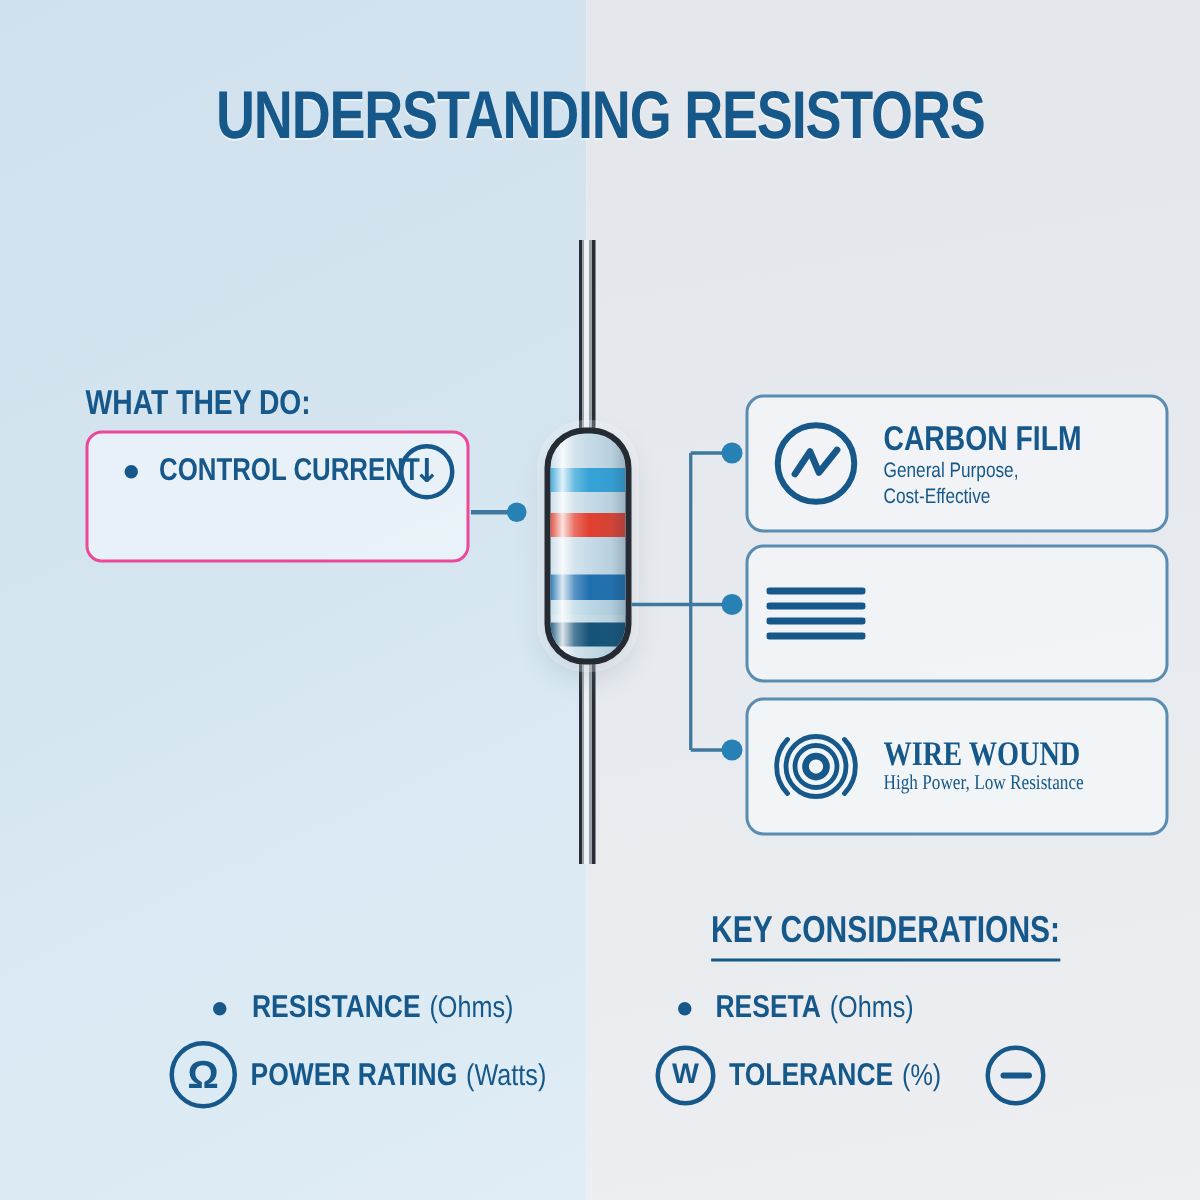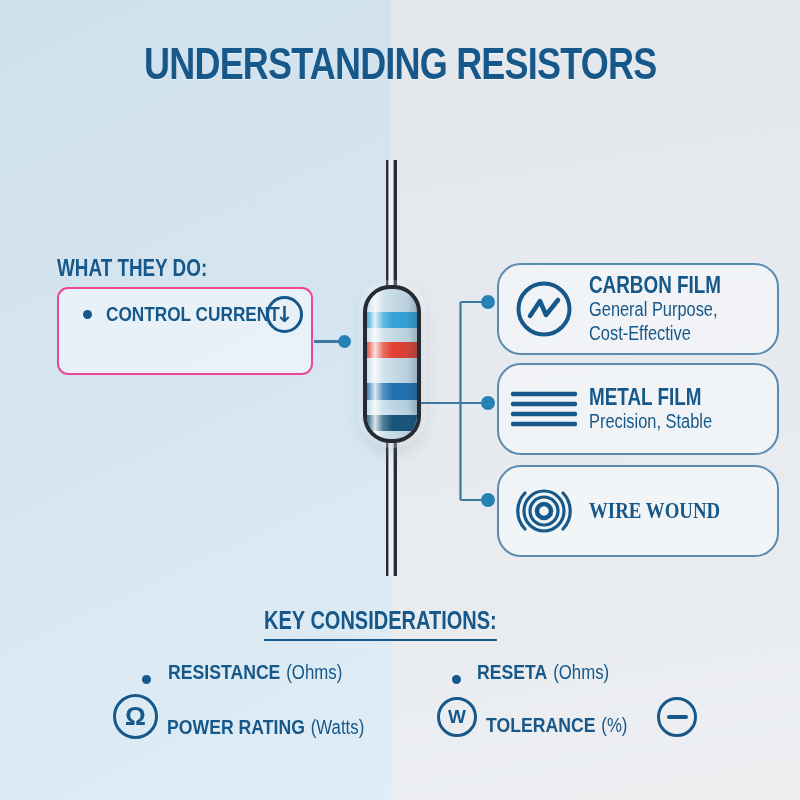--- a/index.html
+++ b/index.html
@@ -6,56 +6,56 @@
   .stage{position:relative;width:800px;height:800px;overflow:hidden;
          font-family:"Liberation Sans","DejaVu Sans",sans-serif;color:#16588a;}
   .bg-left{position:absolute;left:0;top:0;width:391px;height:800px;
            background:linear-gradient(155deg,#cfe1ed 0%,#d5e5f0 45%,#e0edf6 100%);}
   .bg-right{position:absolute;left:391px;top:0;width:409px;height:800px;
             background:linear-gradient(170deg,#e3e6ea 0%,#e7eaee 55%,#edeff1 100%);}
   .cond{display:inline-block;transform:scaleX(0.82);transform-origin:left center;white-space:nowrap;}
   .cond-c{display:inline-block;transform:scaleX(0.80);transform-origin:center center;white-space:nowrap;}
   .abs{position:absolute;}
   
-  .title-wrap{position:absolute;left:0;top:38px;width:800px;text-align:center;}
+  .title-wrap{position:absolute;left:0;top:51px;width:800px;text-align:center;}
   .title{font-size:45px;font-weight:bold;letter-spacing:-1px;text-shadow:0 1px 0 rgba(255,255,255,.55);}
   .subtitle-wrap{position:absolute;left:0;top:82px;width:800px;text-align:center;}
   .subtitle{font-size:26px;font-weight:bold;letter-spacing:-0.5px;}
   
   .sec-head{font-size:23px;font-weight:bold;}
   .underlined{border-bottom:2.5px solid #16588a;padding-bottom:4px;}
   
   .panel-box{position:absolute;border:2px solid #ec4899;border-radius:11px;background:rgba(252,254,255,0.48);}
   .wtd-row{position:relative;height:38px;display:flex;align-items:center;}
   .bullet{width:9px;height:9px;border-radius:50%;background:#16588a;flex:0 0 auto;}
   .row-label{font-size:21px;font-weight:bold;}
   .circle-icon{box-sizing:border-box;border:3px solid #16588a;border-radius:50%;
                display:flex;align-items:center;justify-content:center;font-weight:bold;color:#16588a;}
   
   .type-box{position:absolute;left:497px;width:278px;height:88px;border:2px solid #5a8cb2;
-            border-radius:24px;background:rgba(252,254,255,0.48);display:flex;align-items:center;}
+            border-radius:12px;background:rgba(252,254,255,0.48);display:flex;align-items:center;}
   .type-icon-zone{width:90px;flex:0 0 auto;display:flex;align-items:center;justify-content:center;}
   .type-text{flex:1;min-width:0;}
   .type-title{font-size:23px;font-weight:bold;line-height:1.1;}
-  .type-desc{font-size:20px;line-height:1.18;white-space:pre-line;}
+  .type-desc{font-size:14px;line-height:1.18;white-space:pre-line;}
   .type-desc .cond{white-space:pre-line;}
   
   .hline{position:absolute;background:#3f789e;}
   .dot{position:absolute;width:13px;height:13px;border-radius:50%;background:#2781b5;}
   
   .lead{position:absolute;left:386px;width:11px;
         background:linear-gradient(90deg,#282d35 0 2px,#9aa1a8 2px 3px,#eef1f3 3px 7px,#9aa1a8 7px 8.5px,#282d35 8.5px 11px);}
   .res-body{position:absolute;left:363px;top:285px;width:58px;height:158px;box-sizing:border-box;
             border:4px solid #262b33;border-radius:27px;background:#c6dbe7;overflow:hidden;
             box-shadow:0 0 0 5px rgba(255,255,255,0.22),0 8px 18px rgba(110,135,155,0.28);}
   .band{position:absolute;left:0;width:100%;}
   .gloss{position:absolute;left:0;top:0;width:100%;height:100%;border-radius:22px;
          background:linear-gradient(90deg,rgba(255,255,255,0.10) 0%,rgba(255,255,255,0.85) 16%,rgba(255,255,255,0.25) 32%,rgba(255,255,255,0) 52%,rgba(60,100,130,0.10) 82%,rgba(35,65,90,0.28) 100%);}
   
-  .kc-item{position:absolute;display:flex;align-items:flex-end;}
+  .kc-item{position:absolute;display:flex;align-items:center;}
   .kc-label{font-size:21px;font-weight:bold;}
   .kc-unit{font-size:20px;font-weight:normal;margin-left:7px;}
   .textpair{display:inline-flex;align-items:baseline;transform:scaleX(0.84);transform-origin:left center;white-space:nowrap;}
   .footer-wrap{position:absolute;left:0;top:762px;width:800px;text-align:center;}
   .footer-text{font-size:19px;font-weight:bold;}
   svg{display:block;}
 </style>
 </head>
 <body>
 
@@ -115,42 +115,39 @@
 Cost-Effective</span></div>
     </div>
   </div>
 
   <div class="type-box" style="top:363px;">
     <div class="type-icon-zone">
       <svg width="66" height="38" viewBox="0 0 66 38">
         <path d="M2 4 H64 M2 14 H64 M2 24 H64 M2 34 H64" stroke="#16588a" stroke-width="4.6" stroke-linecap="round" fill="none"></path>
       </svg>
     </div>
-    <div class="type-text">
-      <div><span class="type-title cond">METAL FILM</span></div>
-      <div class="type-desc"><span class="cond">Precision, Stable</span></div>
-    </div>
   </div>
 
   <div class="type-box" style="top:465px;font-family:Liberation Serif, serif;">
     <div class="type-icon-zone">
       <svg width="64" height="64" viewBox="0 0 64 64">
         <circle cx="32" cy="32" r="7" fill="none" stroke="#16588a" stroke-width="4.5"></circle>
         <circle cx="32" cy="32" r="14" fill="none" stroke="#16588a" stroke-width="3.2"></circle>
         <circle cx="32" cy="32" r="20" fill="none" stroke="#16588a" stroke-width="3.2"></circle>
         <path d="M13 14 A26 26 0 0 0 13 50" fill="none" stroke="#16588a" stroke-width="3.2" stroke-linecap="round"></path>
         <path d="M51 14 A26 26 0 0 1 51 50" fill="none" stroke="#16588a" stroke-width="3.2" stroke-linecap="round"></path>
       </svg>
     </div>
     <div class="type-text">
       <div><span class="type-title cond">WIRE WOUND</span></div>
+      <div class="type-desc"><span class="cond">High Power, Low Resistance</span></div>
     </div>
   </div>
 
-  <div class="abs" style="left:12px;top:606px;width:736px;text-align:center;">
+  <div class="abs" style="left:0;top:606px;width:736px;text-align:right;">
     <span class="cond-c underlined" style="font-size:25px;font-weight:bold;">KEY CONSIDERATIONS:</span>
   </div>
 
   <div class="kc-item" style="left:142px;top:660px;">
     <span class="bullet" style="margin-right:17px;"></span>
     <span class="textpair">
       <span class="kc-label">RESISTANCE</span>
       <span class="kc-unit">(Ohms)</span>
     </span>
   </div>

